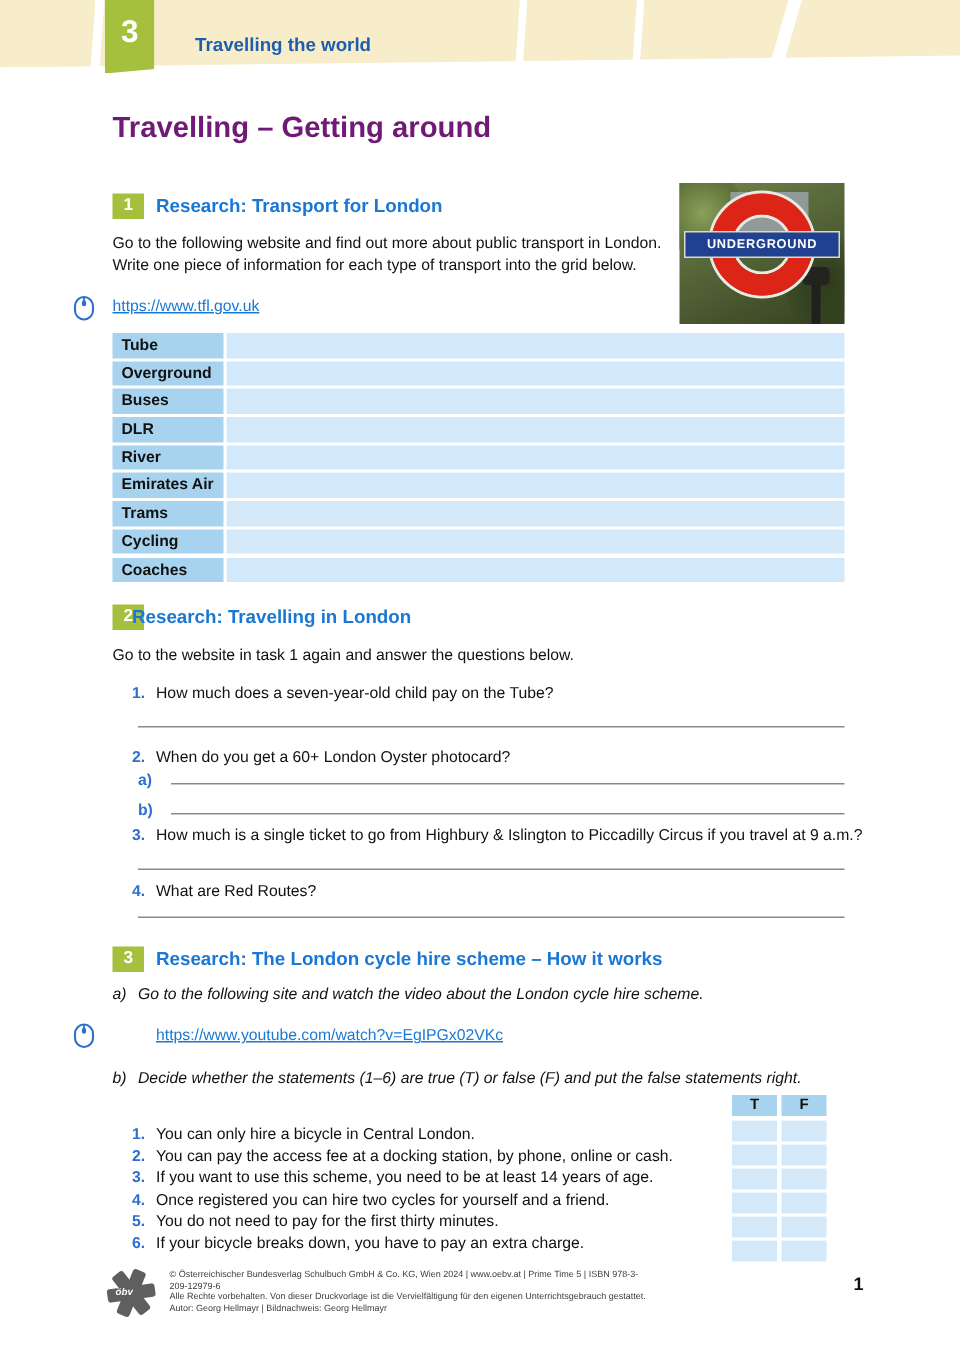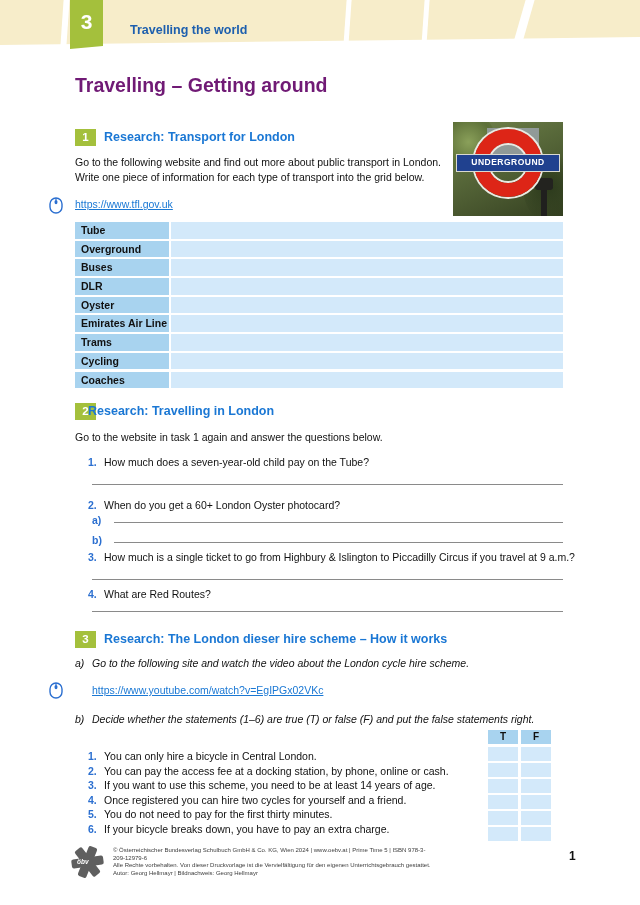--- a/index.html
+++ b/index.html
@@ -30,21 +30,21 @@
 
   .body-text { position:absolute; font-size:10.5px; color:#111; line-height:14.5px; }
   .italic { font-style:italic; }
 
   .weblink { position:absolute; font-size:10.5px; color:#1a78d4; text-decoration:underline; }
   .mouse-ic { position:absolute; }
 
   
   .grid { position:absolute; left:75px; top:222px; width:488px; }
   .g-row { display:flex; height:16.5px; margin-bottom:2.2px; }
-  .g-label { width:94px; background:#a8d3ef; font-weight:bold; font-size:10.5px;
+  .g-label { width:74px; background:#a8d3ef; font-weight:bold; font-size:10.5px;
     padding-left:6px; line-height:16.5px; color:#111; }
   .g-value { flex:1; background:#d3e9fa; margin-left:2.2px; }
 
   
   .q-num { position:absolute; left:88px; font-size:10.5px; font-weight:bold; color:#2b6fd0; }
   .q-text { position:absolute; left:104px; font-size:10.5px; color:#111; white-space:nowrap; }
   .sub-label { position:absolute; left:92px; font-size:10.5px; font-weight:bold; color:#2b6fd0; }
   .ans-line { position:absolute; height:0; border-bottom:1px solid #8a8a8a; }
 
   
@@ -130,21 +130,21 @@
     </div>
     <div class="g-row">
       <div class="g-label">Buses</div>
       <div class="g-value"></div>
     </div>
     <div class="g-row">
       <div class="g-label">DLR</div>
       <div class="g-value"></div>
     </div>
     <div class="g-row">
-      <div class="g-label">Oyster</div>
+      <div class="g-label">River</div>
       <div class="g-value"></div>
     </div>
     <div class="g-row">
       <div class="g-label">Emirates Air Line</div>
       <div class="g-value"></div>
     </div>
     <div class="g-row">
       <div class="g-label">Trams</div>
       <div class="g-value"></div>
     </div>
@@ -176,33 +176,33 @@
 
   <div class="q-num" style="top:551px;">3.</div>
   <div class="q-text" style="top:551px;">How much is a single ticket to go from Highbury &amp; Islington to Piccadilly Circus if you travel at 9 a.m.?</div>
   <div class="ans-line" style="left:92px; width:471px; top:579px;"></div>
 
   <div class="q-num" style="top:588px;">4.</div>
   <div class="q-text" style="top:588px;text-align:center;">What are Red Routes?</div>
   <div class="ans-line" style="left:92px; width:471px; top:611px;"></div>
 
   <div class="task-num" style="left:75px; top:631px;">3</div>
-  <div class="task-head" style="left:104px; top:631px;">Research: The London dieser hire scheme – How it works</div>
+  <div class="task-head" style="left:104px; top:631px;">Research: The London cycle hire scheme – How it works</div>
 
   <div class="body-text italic" style="left:75px; top:656px; font-weight:bold0;">a)</div>
   <div class="body-text italic" style="left:92px; top:656px; white-space:nowrap;">Go to the following site and watch the video about the London cycle hire scheme.</div>
 
   <span class="mouse-ic" style="left:49px; top:682px;">
     <svg width="14" height="17" viewBox="0 0 14 17">
       <rect x="1" y="1" width="12" height="15" rx="6" fill="none" stroke="#2b6fd0" stroke-width="1.4"></rect>
       <line x1="7" y1="1" x2="7" y2="6.5" stroke="#2b6fd0" stroke-width="1.2"></line>
       <rect x="5.6" y="3.2" width="2.8" height="4" rx="1.4" fill="#2b6fd0"></rect>
     </svg>
   </span>
-  <a class="weblink" style="left:92px; top:684px;">https://www.youtube.com/watch?v=EgIPGx02VKc</a>
+  <a class="weblink" style="left:104px; top:684px;">https://www.youtube.com/watch?v=EgIPGx02VKc</a>
 
   <div class="body-text italic" style="left:75px; top:712px;">b)</div>
   <div class="body-text italic" style="left:92px; top:712px; white-space:nowrap;">Decide whether the statements (1–6) are true (T) or false (F) and put the false statements right.</div>
 
   <div class="tf-cell tf-head" style="left:488px; top:730px;">T</div>
   <div class="tf-cell tf-head" style="left:521px; top:730px;">F</div>
 
   <div class="tf-cell" style="left:488px; top:747px;"></div>
   <div class="tf-cell" style="left:521px; top:747px;"></div>
   <div class="tf-cell" style="left:488px; top:763px;"></div>

